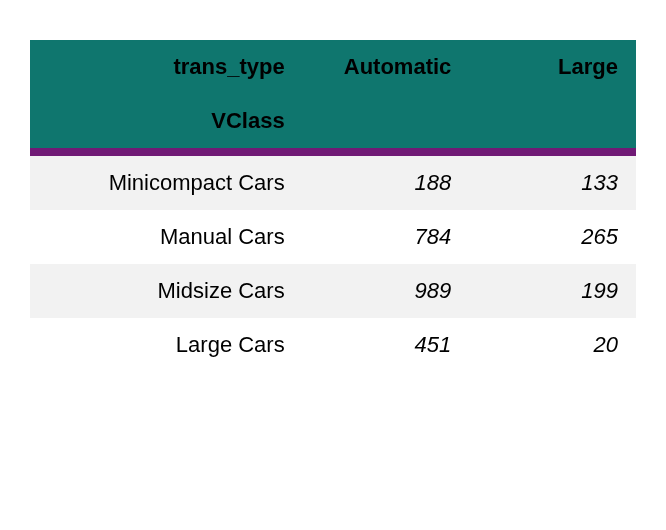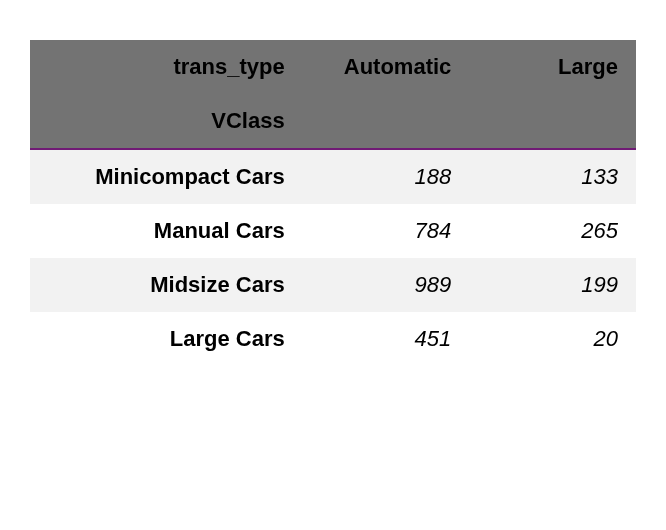--- a/index.html
+++ b/index.html
@@ -18,27 +18,27 @@
       width: 100%;
       font-size: 22px;
     }
     th, td {
       padding: 14px 18px;
       text-align: right;
     }
     thead th {
       font-weight: 700;
       color: #000;
-      background: #737373;
+      background: #0f766e;
     }
     thead tr.header-row-2 th {
-      border-bottom: 2px solid #701a75;
+      border-bottom: 8px solid #701a75;
     }
     tbody th {
-      font-weight: 700;
+      font-weight: 400;
       text-align: right;
       color: #000;
     }
     tbody td {
       font-weight: 400;
       color: #000;
       font-style: italic;
     }
     tbody tr:nth-child(odd) {
       background-color: #f2f2f2;

